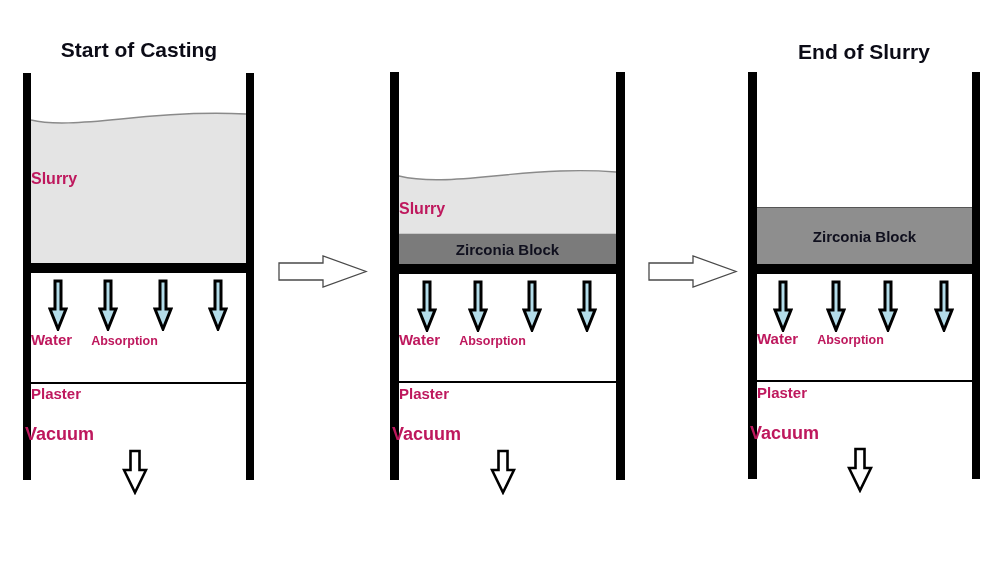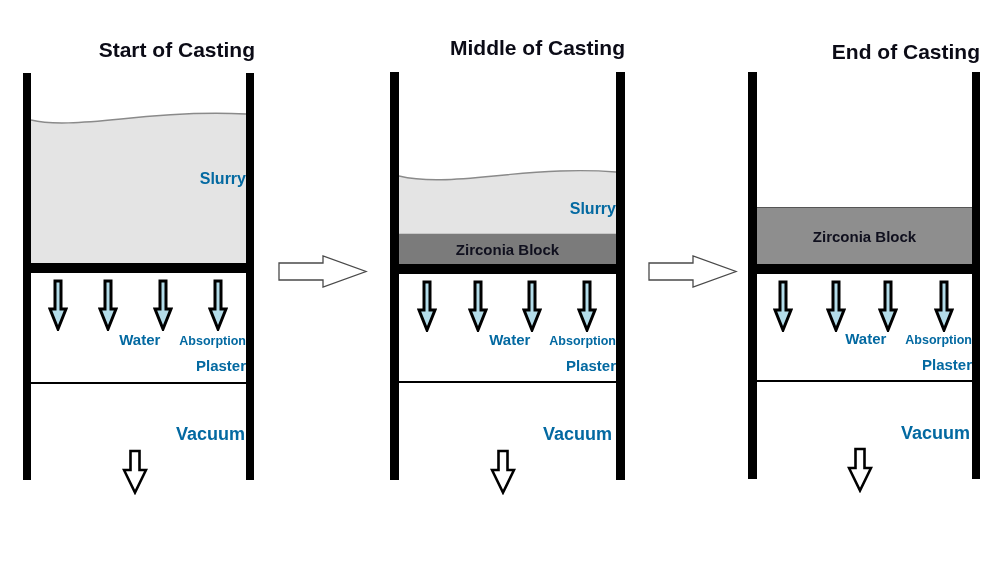--- a/index.html
+++ b/index.html
@@ -1,39 +1,39 @@
 <!DOCTYPE html>
 <html><head>
 <meta charset="utf-8">
 <style>
   html,body{margin:0;padding:0;background:#ffffff;}
   #stage{
     position:relative;width:1000px;height:563px;background:#ffffff;overflow:hidden;
     font-family:"Liberation Sans",sans-serif;
   }
   .panel-title{
-    position:absolute;text-align:right;font-size:21px;font-weight:700;color:#0b0b16;
+    position:absolute;text-align:center;font-size:21px;font-weight:700;color:#0b0b16;
     letter-spacing:0px;white-space:nowrap;
   }
   .wall{position:absolute;background:#000000;}
   .bar{position:absolute;background:#000000;}
   .thinline{position:absolute;background:#000000;height:2px;}
   .zirconia{
     position:absolute;display:flex;align-items:center;justify-content:center;
     font-size:15px;font-weight:700;color:#10101e;
   }
   .zirconia.mid{background:#7b7b7b;border-top:1px solid #c8c8c8;}
   .zirconia.end{background:#8e8e8e;border-top:1px solid #555555;}
   .lbl{
-    position:absolute;text-align:right;font-weight:700;color:#0369a1;white-space:nowrap;
+    position:absolute;text-align:left;font-weight:700;color:#be185d;white-space:nowrap;
   }
   .lbl-slurry{font-size:16px;}
   .lbl-water{font-size:15px;}
   .lbl-water .absorb{font-size:12.5px;margin-left:19px;}
-  .lbl-plaster{font-size:15px;}
+  .lbl-plaster{font-size:15px;margin-top:28px;}
   .lbl-vacuum{font-size:18px;}
   svg{position:absolute;display:block;}
 </style>
 </head>
 <body>
 
 <div id="stage">
 
   <div class="panel-title" style="left:23px;top:38px;width:232px;">Start of Casting</div>
 
@@ -70,21 +70,20 @@
 
   <div class="lbl lbl-vacuum" style="left:25px;top:424px;width:220px;">Vacuum</div>
   <svg style="left:122px;top:449px;" width="26" height="46" viewBox="0 0 26 46">
     <polygon points="8.5,2 17.5,2 17.5,21 24,21 13,43.5 2,21 8.5,21" fill="#ffffff" stroke="#000" stroke-width="2.6"></polygon>
   </svg>
 
   <svg style="left:278px;top:254px;" width="90" height="35" viewBox="0 0 90 35">
     <polygon points="1,9 45,9 45,2 88,17.5 45,33 45,26 1,26" fill="#ffffff" stroke="#4a4a4a" stroke-width="1.3"></polygon>
   </svg>
 
-  <div class="panel-title" style="left:390px;top:36px;width:235px;">Middle of Casting</div>
 
   <div class="wall" style="left:390px;top:72px;width:9px;height:408px;"></div>
   <div class="wall" style="left:616px;top:72px;width:9px;height:408px;"></div>
 
   <svg style="left:399px;top:166px;" width="217" height="98" viewBox="0 0 217 98">
     <path d="M0,10 C25,16 55,14 95,10 C145,5 180,3 217,6 L217,98 L0,98 Z" fill="#e4e4e4"></path>
     <path d="M0,10 C25,16 55,14 95,10 C145,5 180,3 217,6" fill="none" stroke="#8a8a8a" stroke-width="1.4"></path>
   </svg>
   <div class="lbl lbl-slurry" style="left:399px;top:200px;width:217px;">Slurry</div>
 
@@ -116,21 +115,21 @@
 
   <div class="lbl lbl-vacuum" style="left:392px;top:424px;width:220px;">Vacuum</div>
   <svg style="left:490px;top:449px;" width="26" height="46" viewBox="0 0 26 46">
     <polygon points="8.5,2 17.5,2 17.5,21 24,21 13,43.5 2,21 8.5,21" fill="#ffffff" stroke="#000" stroke-width="2.6"></polygon>
   </svg>
 
   <svg style="left:648px;top:254px;" width="90" height="35" viewBox="0 0 90 35">
     <polygon points="1,9 45,9 45,2 88,17.5 45,33 45,26 1,26" fill="#ffffff" stroke="#4a4a4a" stroke-width="1.3"></polygon>
   </svg>
 
-  <div class="panel-title" style="left:748px;top:40px;width:232px;">End of Casting</div>
+  <div class="panel-title" style="left:748px;top:40px;width:232px;">End of Slurry</div>
 
   <div class="wall" style="left:748px;top:72px;width:9px;height:407px;"></div>
   <div class="wall" style="left:972px;top:72px;width:8px;height:407px;"></div>
 
   <div class="zirconia end" style="left:757px;top:207px;width:215px;height:57px;">
     <span>Zirconia Block</span>
   </div>
 
   <div class="bar" style="left:748px;top:264px;width:232px;height:10px;"></div>
 

